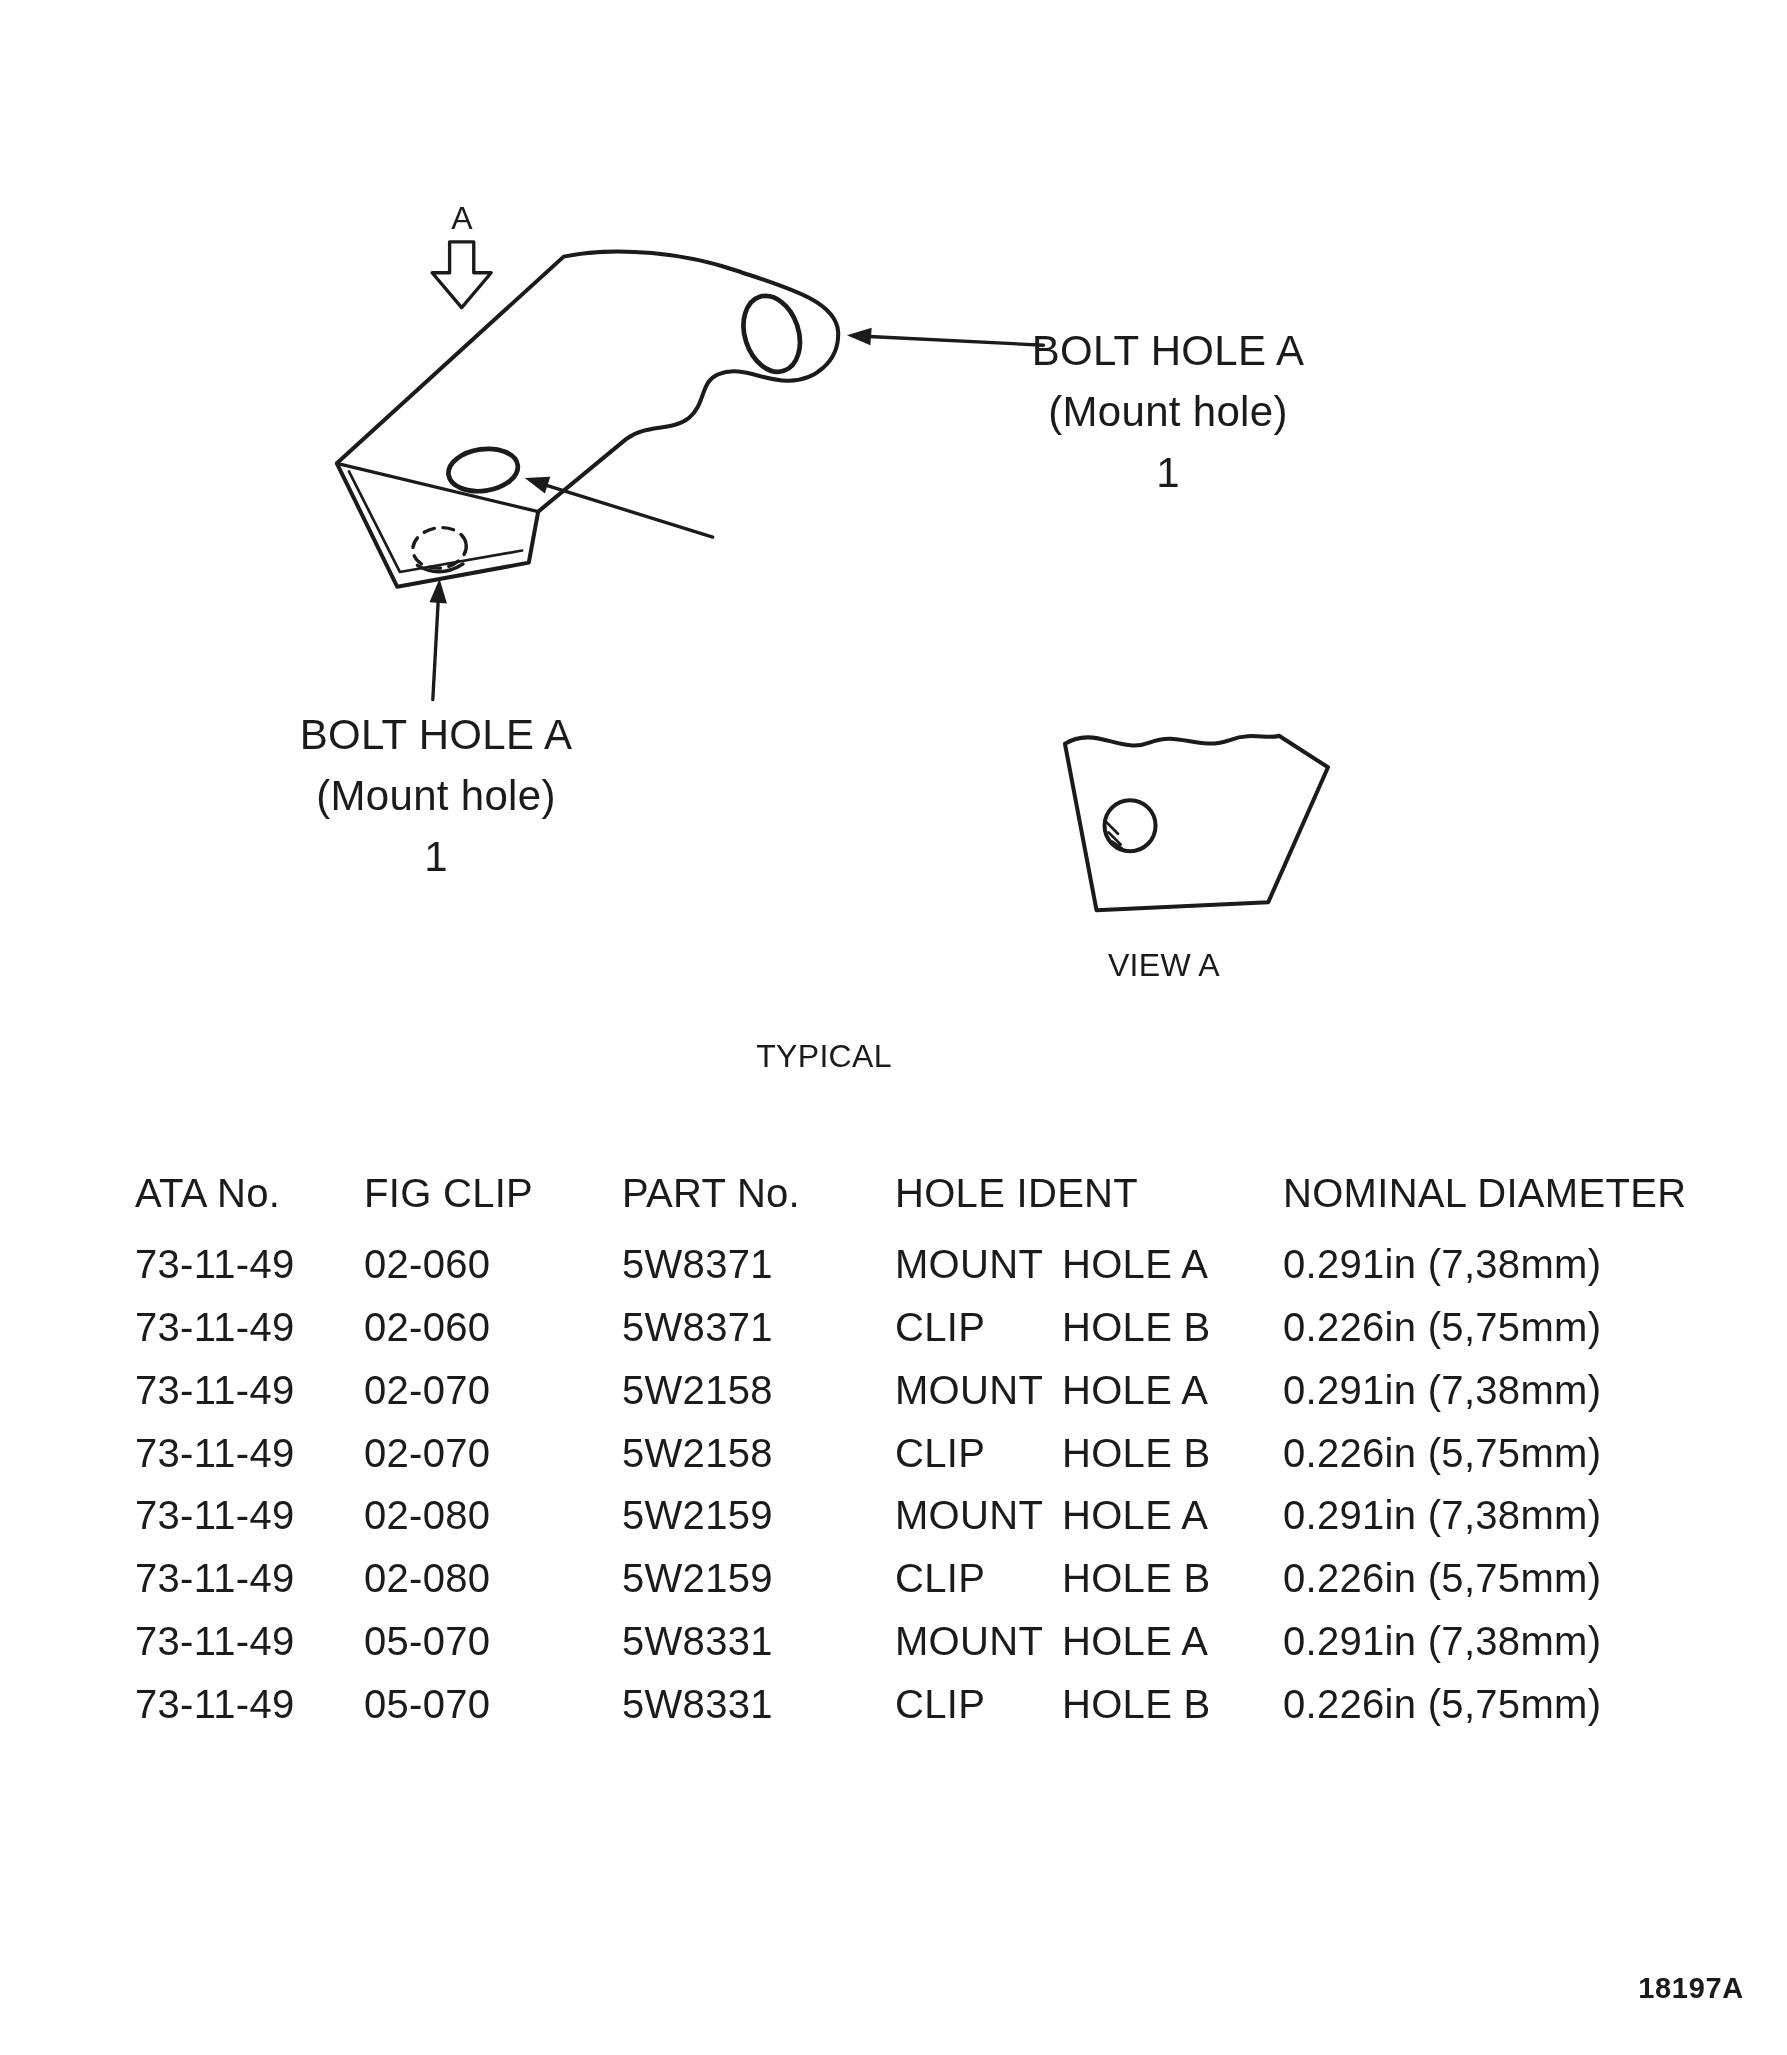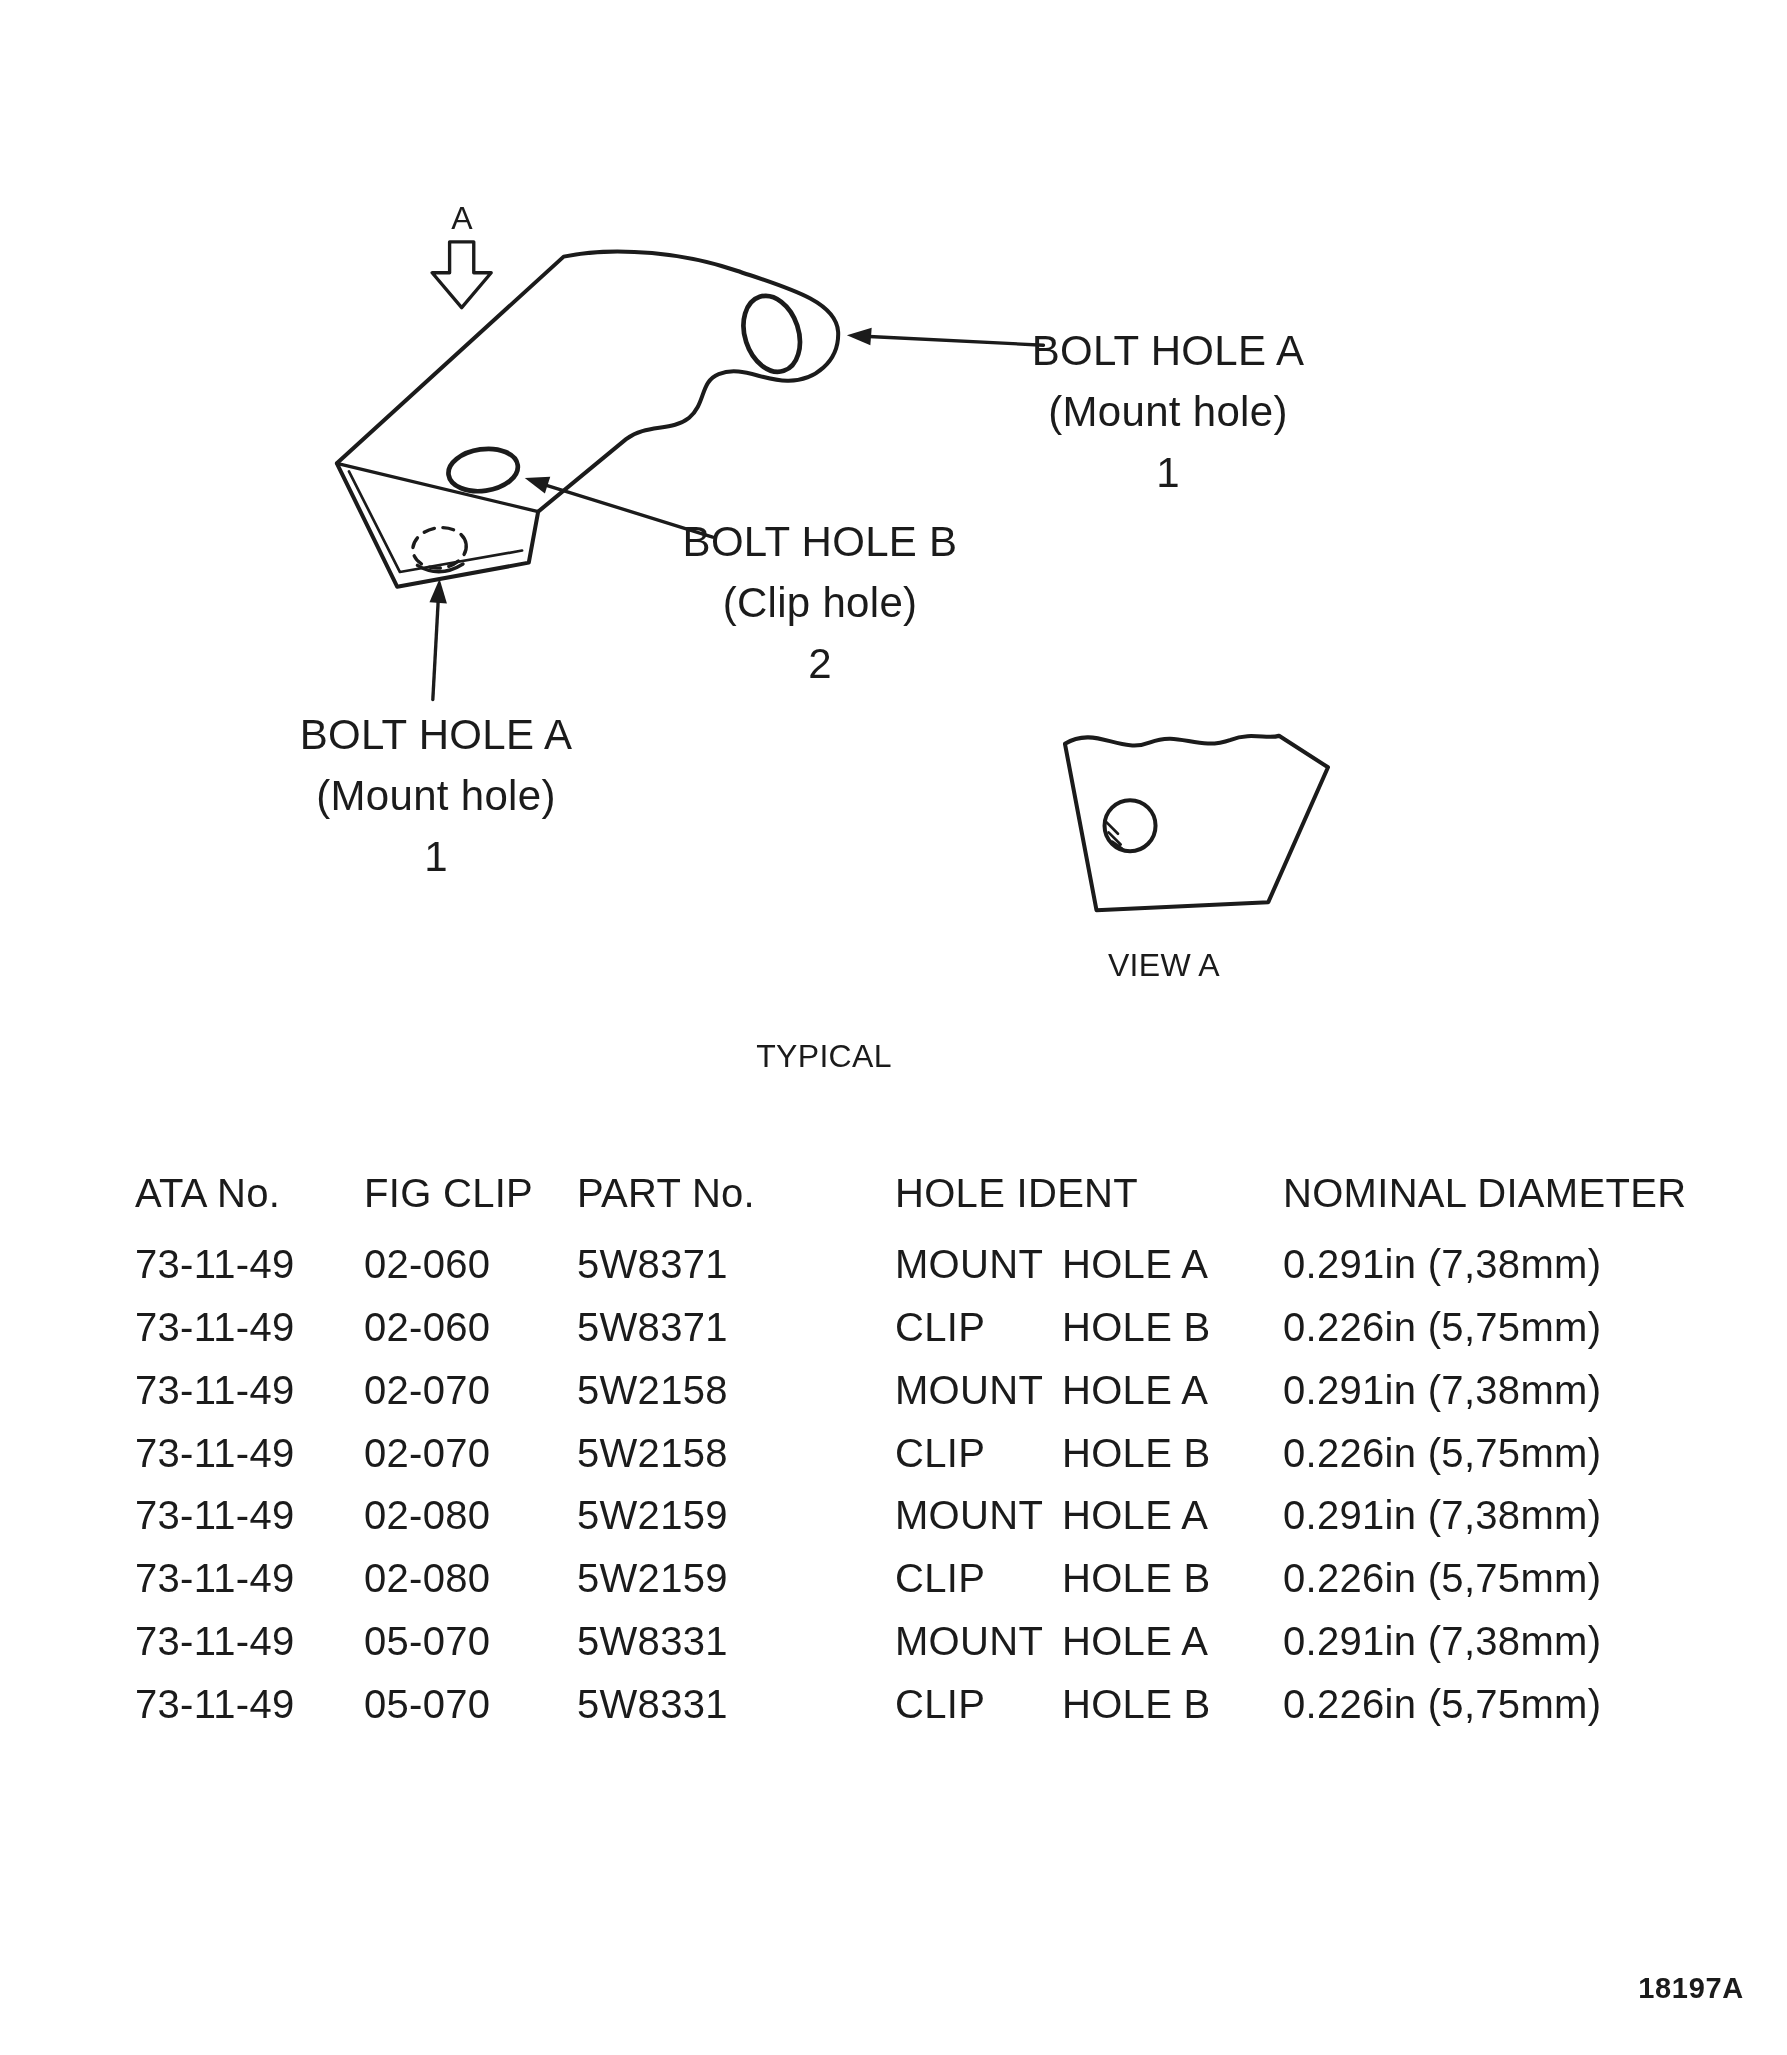--- a/index.html
+++ b/index.html
@@ -24,21 +24,21 @@
   .caption{font-size:32px;}
   .tbl{position:absolute;left:0;top:0;width:100%;}
   .trow{position:absolute;left:0;width:100%;height:40px;}
   .cell{
     position:absolute;top:0;
     font-size:40px;line-height:1.2;
     white-space:nowrap;letter-spacing:0.3px;
   }
   .col-ata{left:135px;}
   .col-fig{left:364px;}
-  .col-part{left:577px;text-align:center;}
+  .col-part{left:622px;text-align:center;}
   .col-hole{left:895px;}
   .col-holeid{left:1062px;}
   .col-dia{left:1283px;}
   .figno{
     position:absolute;right:43px;top:1972px;
     font-size:29px;font-weight:bold;letter-spacing:0.7px;
   }
 </style>
 </head>
 <body>
@@ -95,25 +95,20 @@
   </svg>
 
   <div class="lbl center" style="left:462px;top:195px;font-size:32px;">A</div>
 
   <div class="lbl center" style="left:1168px;top:321px;">
     <div>BOLT HOLE A</div>
     <div>(Mount hole)</div>
     <div>1</div>
   </div>
 
-  <div class="lbl center" style="left:820px;top:512px;">
-    <div>BOLT HOLE B</div>
-    <div>(Clip hole)</div>
-    <div>2</div>
-  </div>
 
   <div class="lbl center" style="left:436px;top:705px;">
     <div>BOLT HOLE A</div>
     <div>(Mount hole)</div>
     <div>1</div>
   </div>
 
   <div class="lbl center caption" style="left:1164px;top:942px;text-align:center;">VIEW A</div>
   <div class="lbl center caption" style="left:824px;top:1033px;">TYPICAL</div>
 

